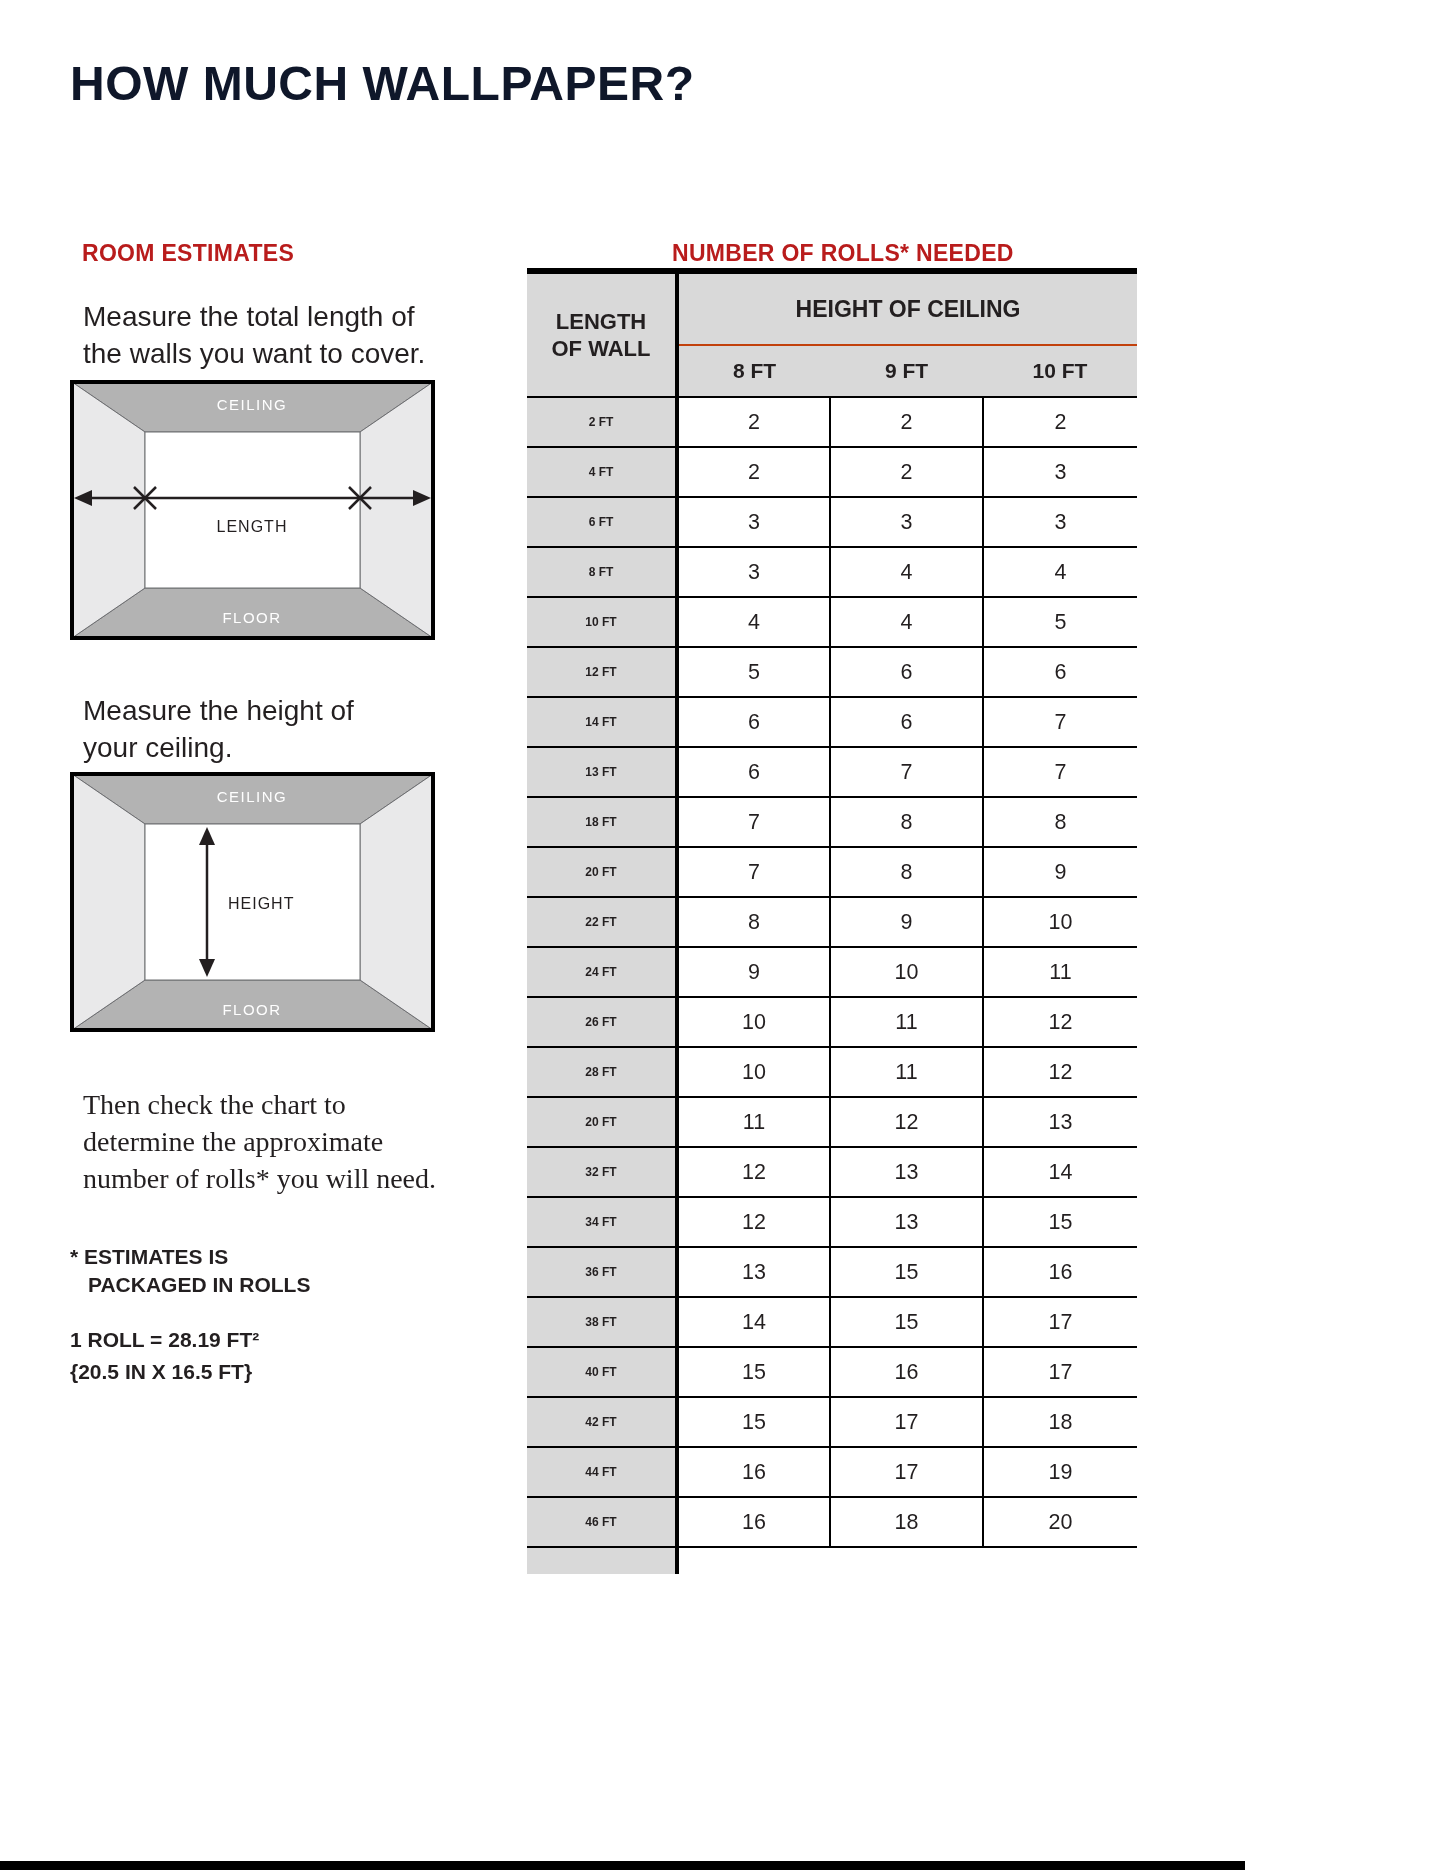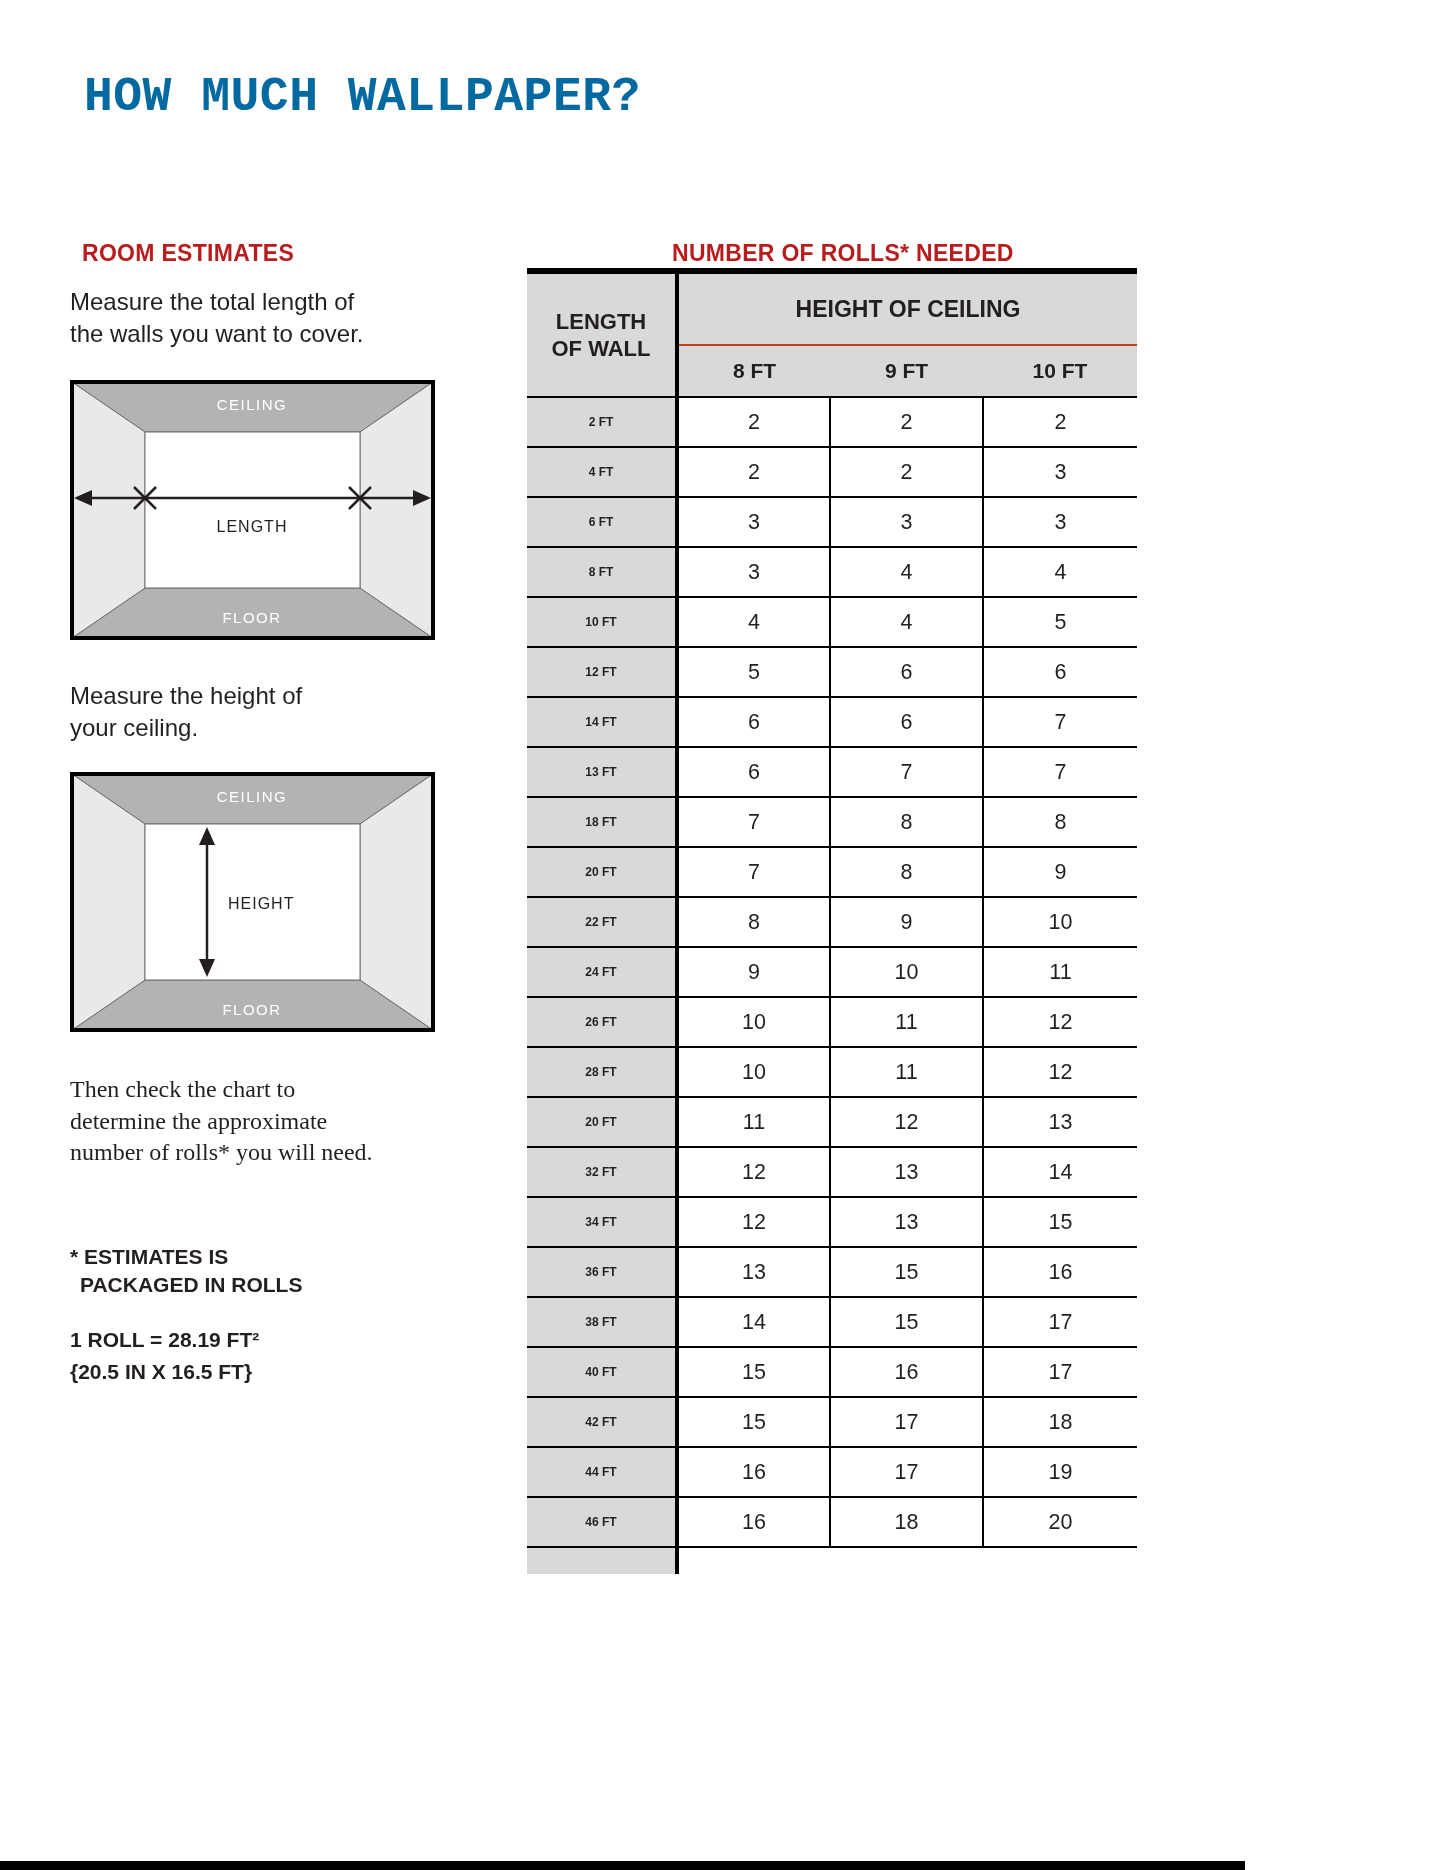--- a/index.html
+++ b/index.html
@@ -1,44 +1,44 @@
 <!DOCTYPE html>
 <html><head>
 <meta charset="utf-8">
 <style>
   html,body { margin:0; padding:0; background:#fff; }
   .page {
     position:relative; width:1445px; height:1870px; background:#ffffff;
     font-family:"Liberation Sans", sans-serif; color:#231F20; overflow:hidden;
   }
   .page-title {
-    position:absolute; left:70px; top:56px; margin:14px;
-    font-size:48px; font-weight:bold; color:#0369a1; letter-spacing:0.5px;font-family:Liberation Mono, monospace;
+    position:absolute; left:70px; top:56px; margin:0;
+    font-size:48px; font-weight:bold; color:#0f172a; letter-spacing:0.5px;
   }
   .sec-heading {
     position:absolute; margin:12px; font-size:23px; font-weight:bold; color:#b91c1c;
     letter-spacing:0.3px;
   }
   .room-heading { left:70px; top:228px; }
   .table-heading { left:660px; top:228px; }
   .step {
-    position:absolute; margin:0; font-size:24px; line-height:1.32;
+    position:absolute; margin:13px; font-size:28px; line-height:1.32;
     white-space:pre-line; color:#231F20;
   }
   .step1 { left:70px; top:286px; }
   .step2 { left:70px; top:680px; }
   .step3 { left:70px; top:1074px;font-family:Liberation Serif, serif; }
   .diagram { position:absolute; left:70px; width:365px; height:260px; }
   .diagram-length { top:380px; }
   .diagram-height { top:772px; }
   .band-text { font-family:"Liberation Sans",sans-serif; font-size:15px; fill:#ffffff; letter-spacing:1.5px; }
   .dim-text  { font-family:"Liberation Sans",sans-serif; font-size:16px; fill:#231F20; letter-spacing:1px; }
   .footnote-line { position:absolute; margin:0; font-size:21px; font-weight:bold; }
   .fn1 { left:70px; top:1245px; }
-  .fn2 { left:80px; top:1273px; }
+  .fn2 { left:88px; top:1273px; }
   .fn3 { left:70px; top:1328px; }
   .fn4 { left:70px; top:1360px; }
 
   .rolls-table {
     position:absolute; left:527px; top:268px; width:610px;
     border-collapse:collapse; table-layout:fixed;
     border-top:6px solid #000;
   }
   .rolls-table td { padding:0; }
   .corner-cell {

